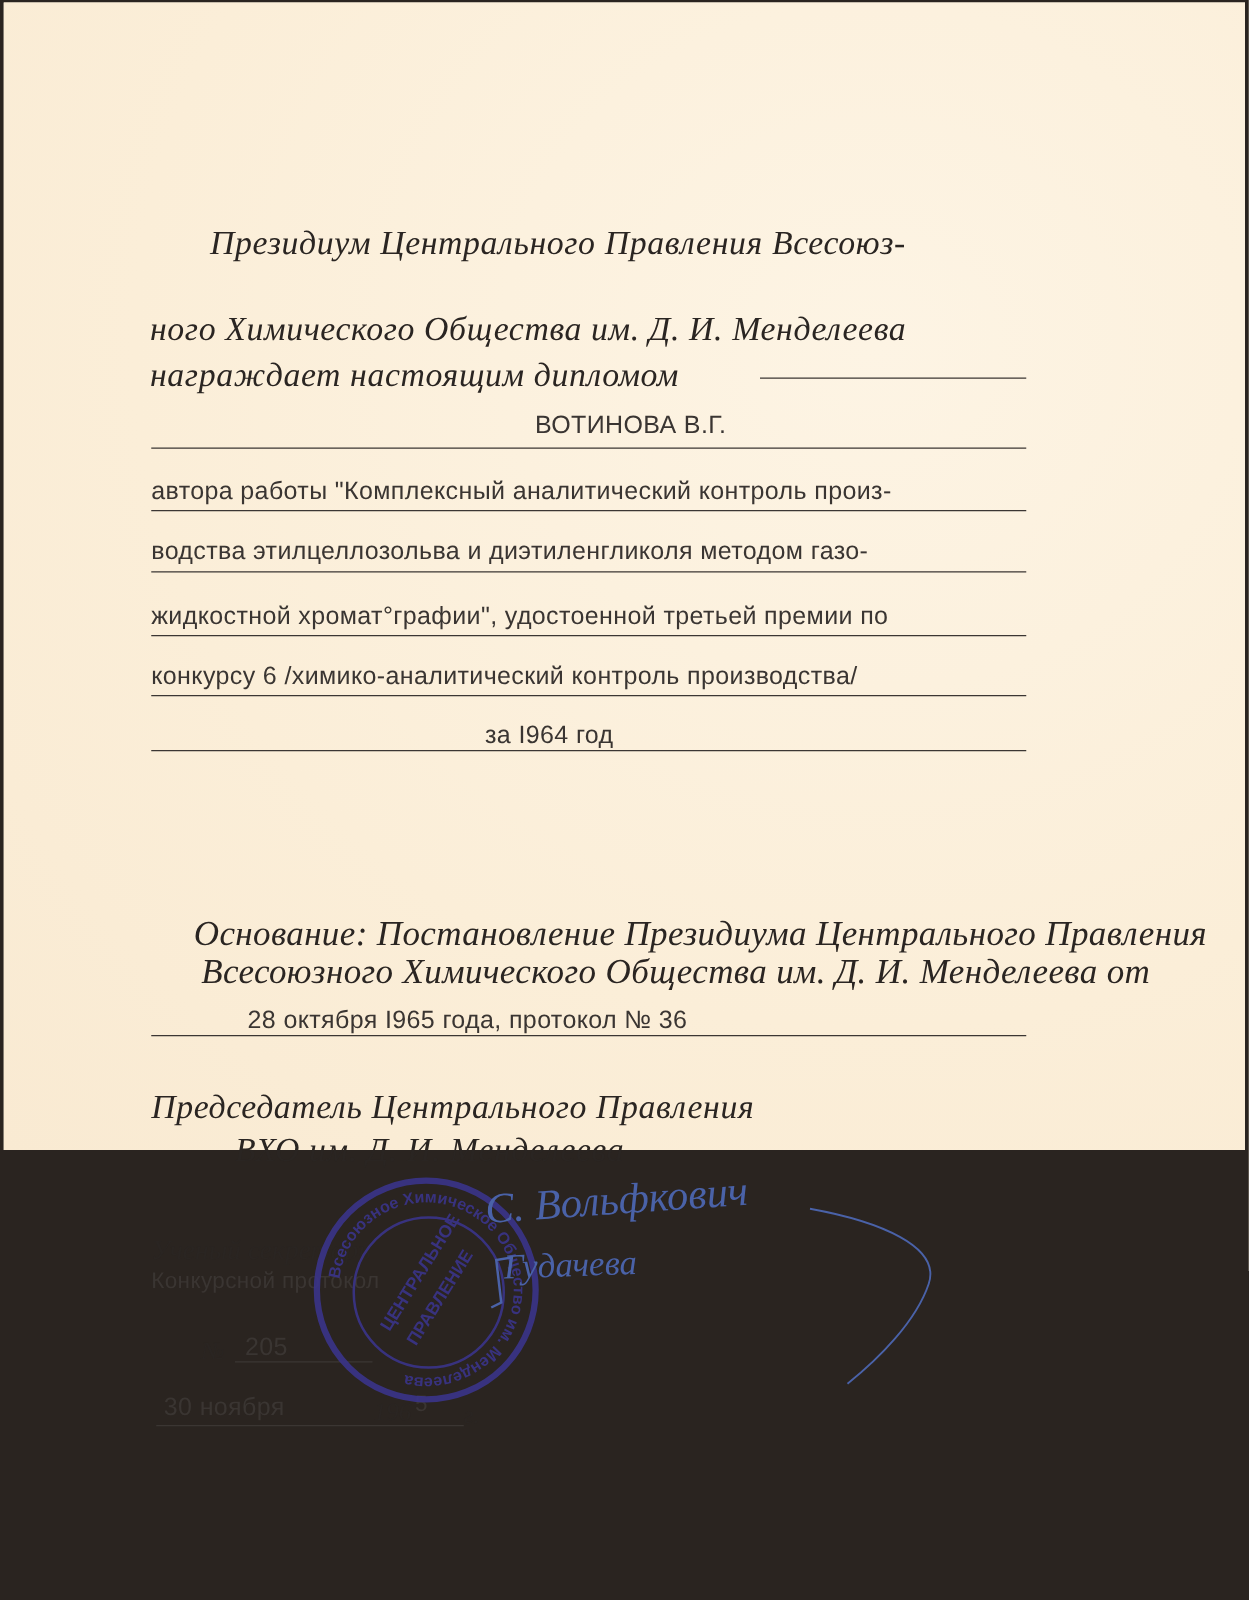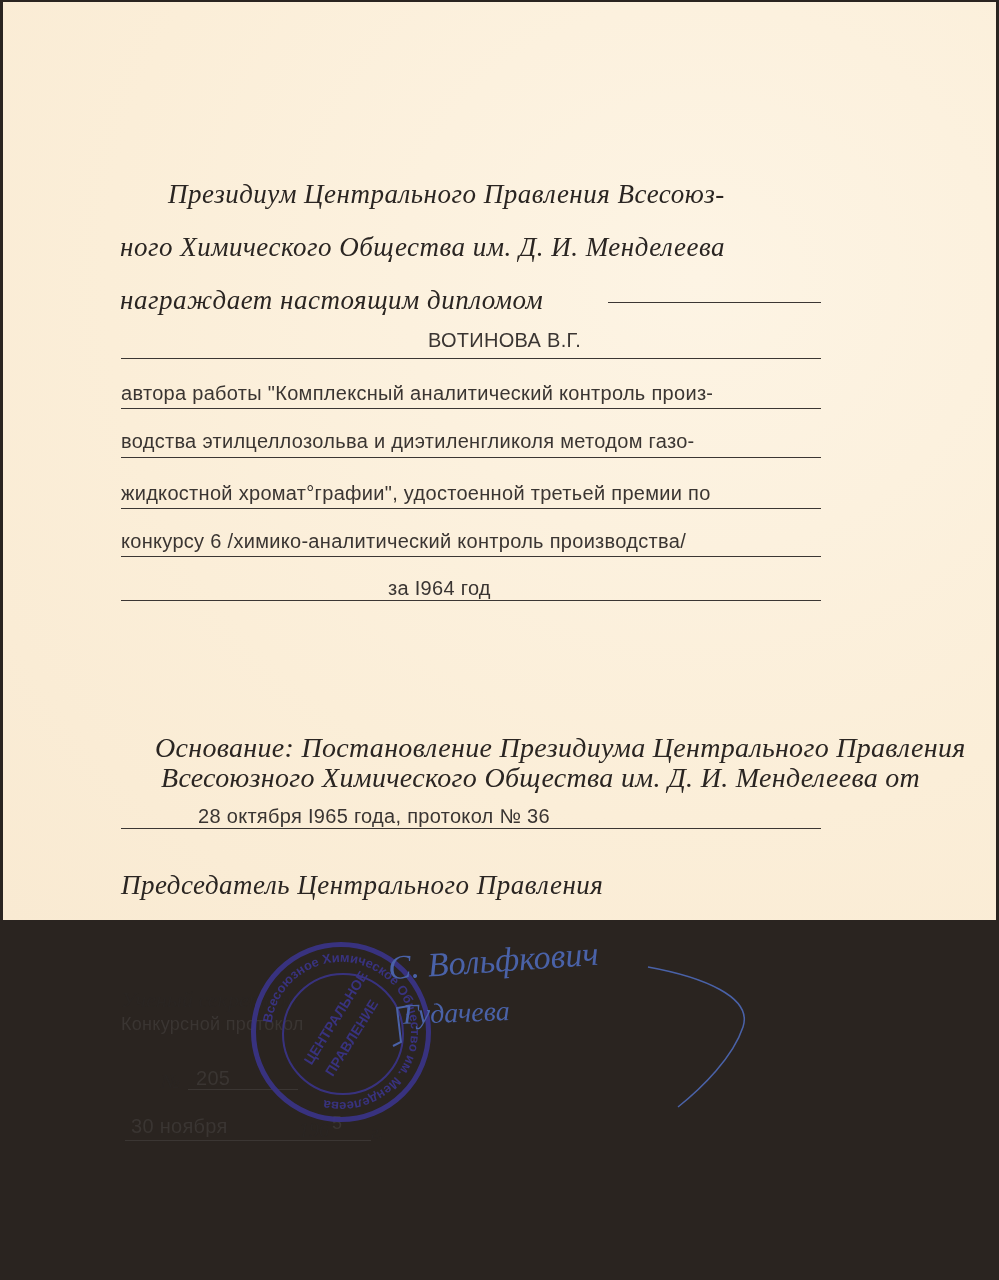--- a/index.html
+++ b/index.html
@@ -57,21 +57,21 @@
       color: #4a62a8;
       white-space: nowrap;
     }
   </style>
 </head>
 <body>
 
 <div class="page">
 
   <div class="serif-it h1" style="left:165px; top:177px;">Президиум Центрального Правления Всесоюз-</div>
-  <div class="serif-it h1" style="left:117px; top:230px;">ного Химического Общества им. Д. И. Менделеева</div>
+  <div class="serif-it h1" style="left:117px; top:246px;">ного Химического Общества им. Д. И. Менделеева</div>
   <div class="serif-it h1" style="left:117px; top:283px;">награждает настоящим дипломом</div>
   <div class="rule" style="left:605px; top:300px; width:213px;"></div>
 
   <div class="mono t1" style="left:425px; top:327px;">ВОТИНОВА В.Г.</div>
   <div class="rule" style="left:118px; top:356px; width:700px;"></div>
 
   <div class="mono t1" style="left:118px; top:380px;">автора работы "Комплексный аналитический контроль произ-</div>
   <div class="rule" style="left:118px; top:406px; width:700px;"></div>
   <div class="mono t1" style="left:118px; top:428px;">водства этилцеллозольва и диэтиленгликоля методом газо-</div>
   <div class="rule" style="left:118px; top:455px; width:700px;"></div>
@@ -81,20 +81,21 @@
   <div class="rule" style="left:118px; top:554px; width:700px;"></div>
   <div class="mono t1" style="left:385px; top:575px;">за I964 год</div>
   <div class="rule" style="left:118px; top:598px; width:700px;"></div>
 
   <div class="serif-it h2" style="left:152px; top:730px;">Основание: Постановление Президиума Центрального Правления</div>
   <div class="serif-it h2" style="left:158px; top:760px;">Всесоюзного Химического Общества им. Д. И. Менделеева от</div>
   <div class="mono t1" style="left:195px; top:803px;">28 октября I965 года, протокол № 36</div>
   <div class="rule" style="left:118px; top:826px; width:700px;"></div>
 
   <div class="serif-it h1" style="left:118px; top:868px;">Председатель Центрального Правления</div>
+  <div class="serif-it h1" style="left:185px; top:903px;">ВХО им. Д. И. Менделеева</div>
 
   <div class="serif-it" style="left:118px; top:985px; font-size:22px;">Ученый секретарь</div>
   <div class="mono" style="left:118px; top:1012px; font-size:18px;">Конкурсной протокол</div>
 
   <div class="serif-it" style="left:158px; top:1068px; font-size:20px;">№</div>
   <div class="mono t1" style="left:193px; top:1065px;">205</div>
   <div class="rule" style="left:185px; top:1087px; width:110px;"></div>
 
   <div class="mono t1" style="left:128px; top:1113px;">30 ноября</div>
   <div class="serif-it" style="left:296px; top:1117px; font-size:20px;">196</div>

